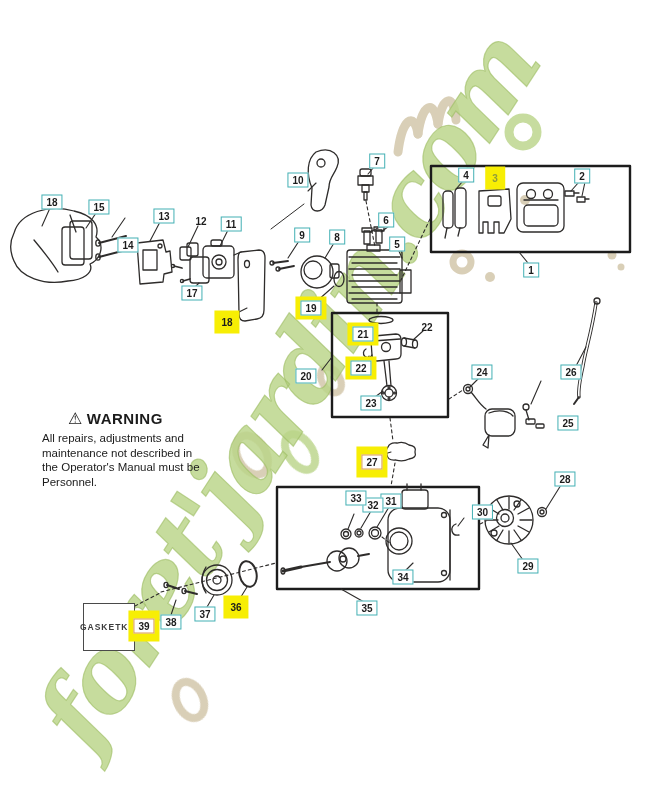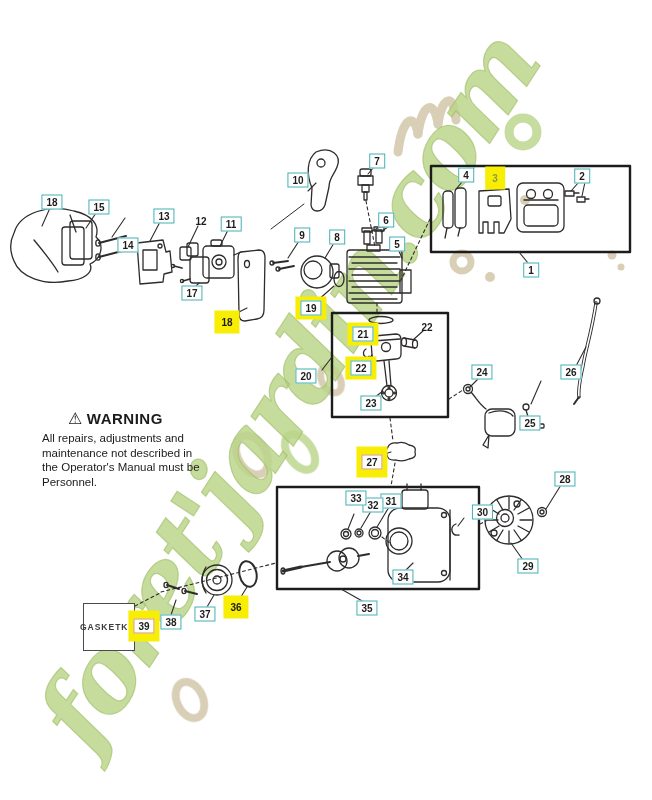--- a/index.html
+++ b/index.html
@@ -448,21 +448,21 @@
       </div>
       <div class="plabel hl-box" style="left: 361px; top: 368px;">
         <span class="inner">22</span>
       </div>
       <div class="plabel box" style="left: 371px; top: 403px;">
         <span class="inner">23</span>
       </div>
       <div class="plabel box" style="left: 482px; top: 372px;">
         <span class="inner">24</span>
       </div>
-      <div class="plabel box" style="left: 530px; top: 375px; margin-top: 48px;">
+      <div class="plabel box" style="left: 568px; top: 375px; margin-top: 48px;">
         <span class="inner">25</span>
       </div>
       <div class="plabel box" style="left: 571px; top: 372px;">
         <span class="inner">26</span>
       </div>
       <div class="plabel hl-orange" style="left: 372px; top: 462px;">
         <span class="inner">27</span>
       </div>
       <div class="plabel box" style="left: 565px; top: 479px;">
         <span class="inner">28</span>

